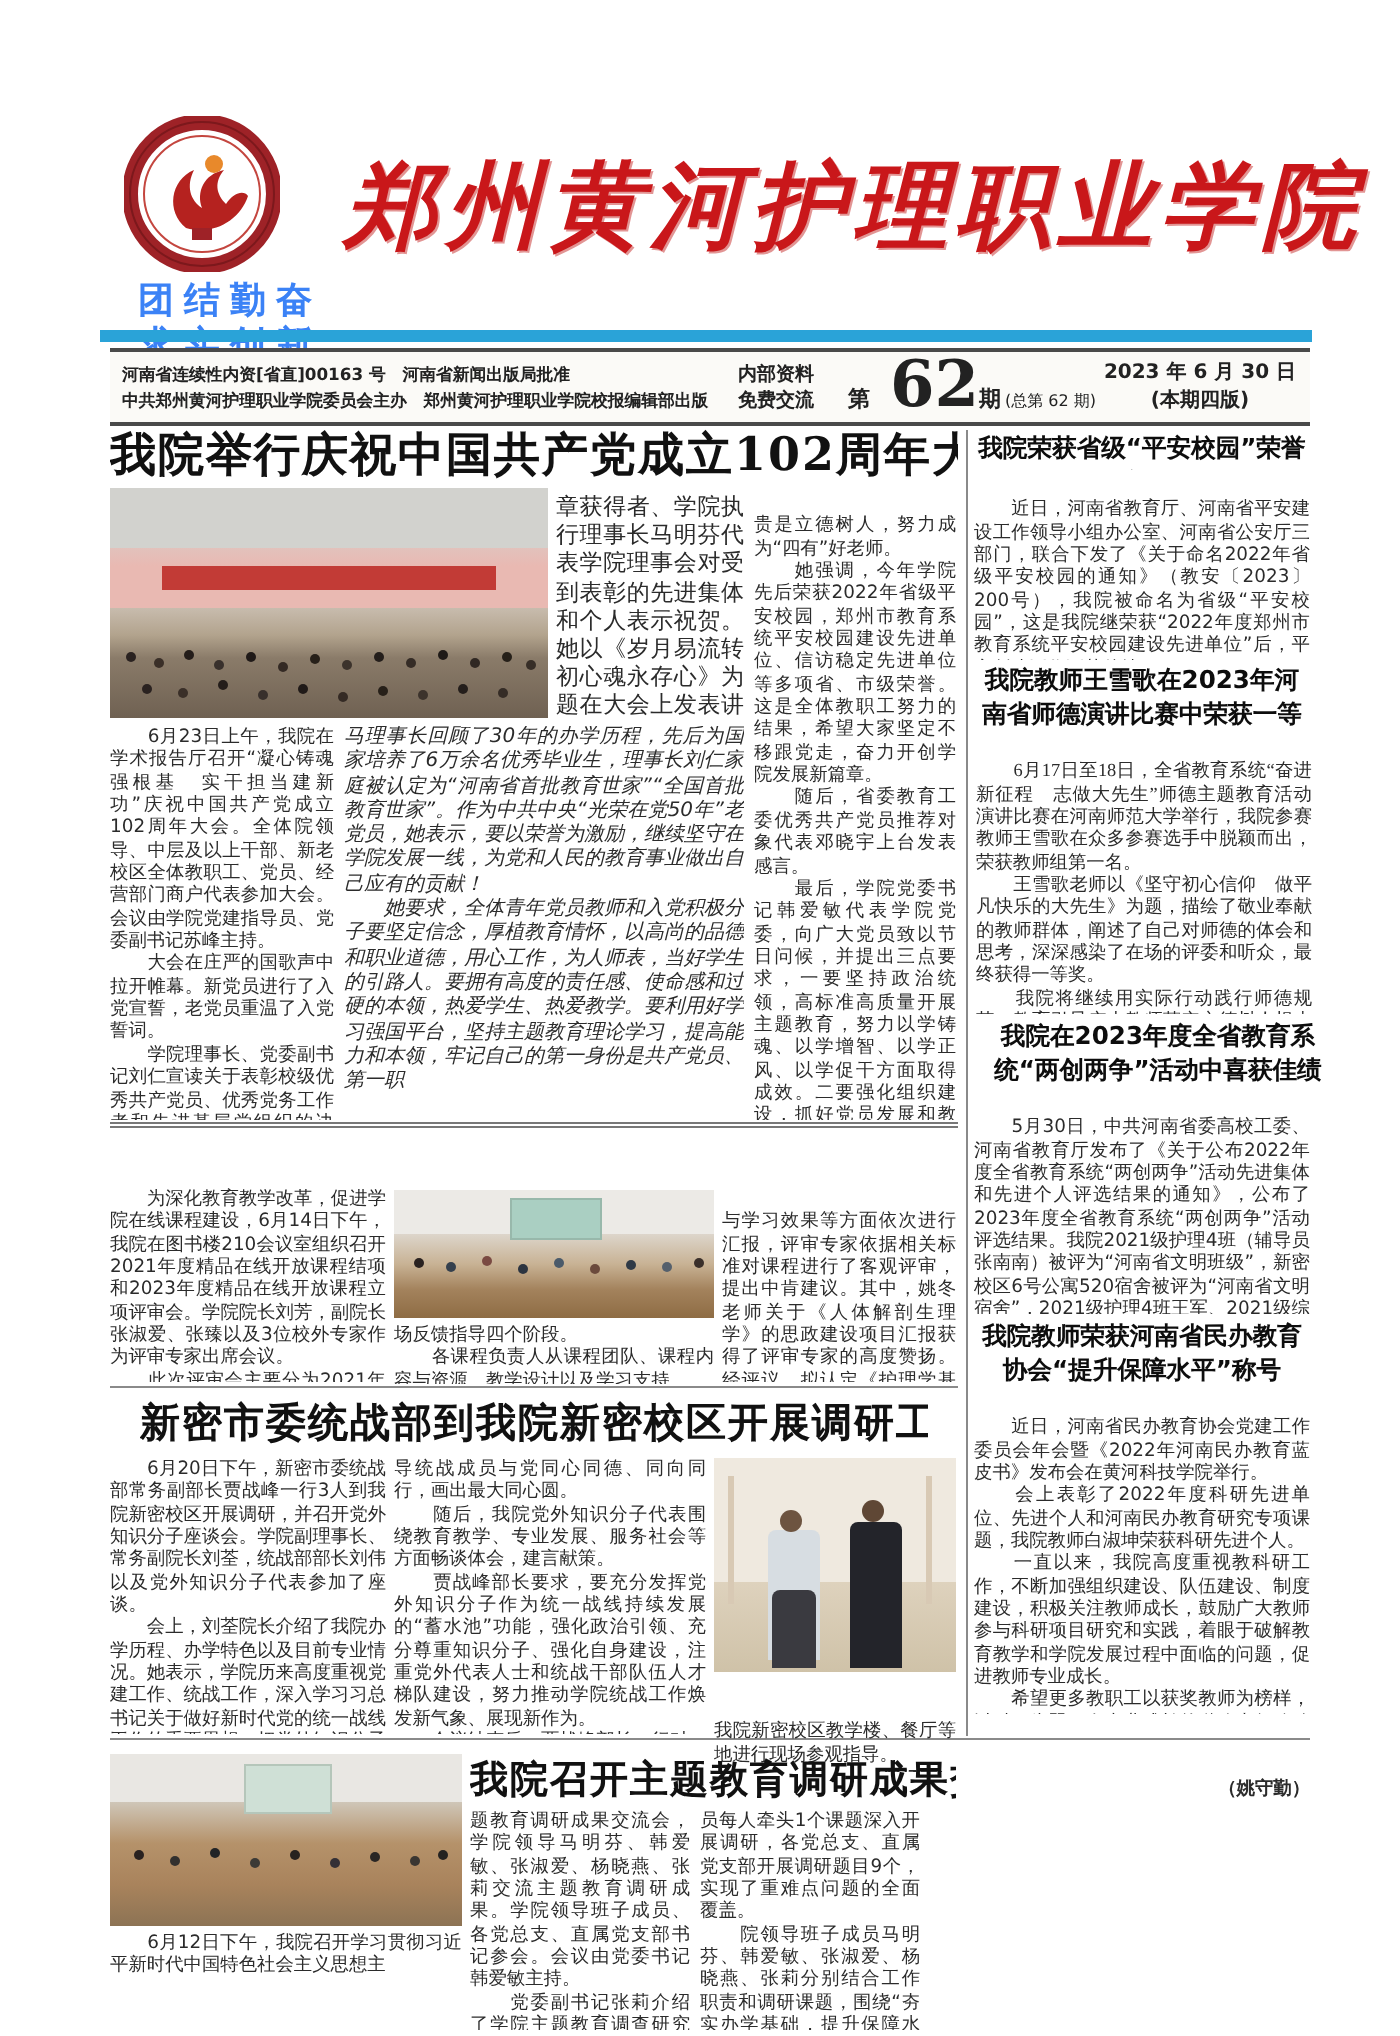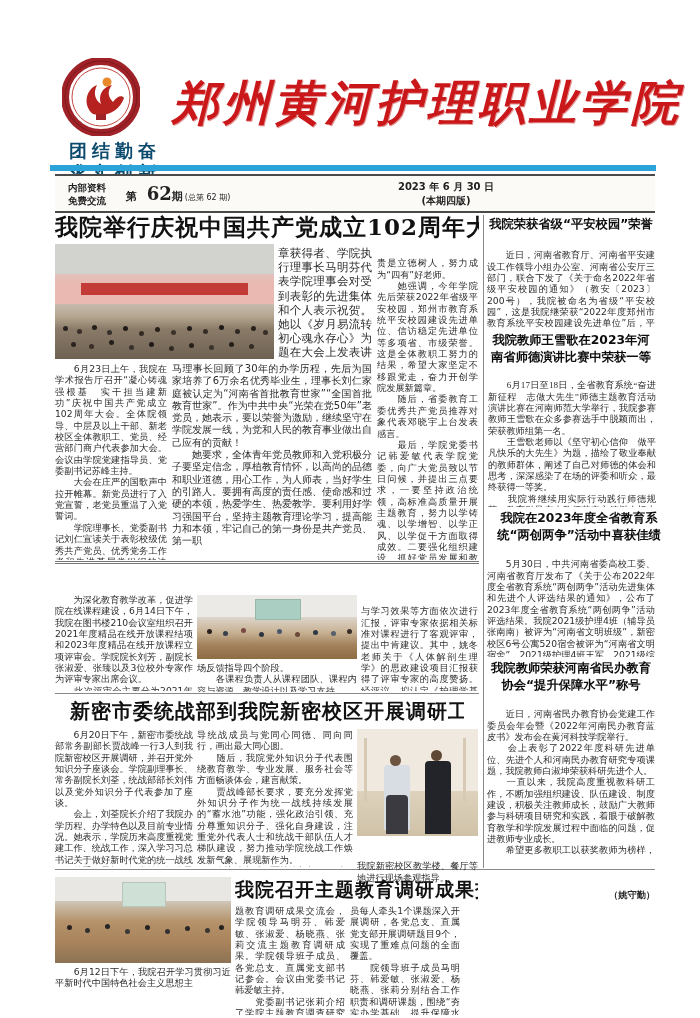--- a/index.html
+++ b/index.html
@@ -4,48 +4,48 @@
 <style>
   html,body{margin:0;padding:0;background:#d9d9d9;}
   .page{position:relative;width:700px;height:1018px;background:#ffffff;overflow:hidden;
         font-family:"DejaVu Sans",sans-serif;color:#222;}
   .abs{position:absolute;}
   
   .np-title{font-family:"DejaVu Serif",serif;font-weight:bold;font-style:italic;
             color:#c9171a;font-size:47px;letter-spacing:4px;white-space:nowrap;
             text-shadow:1px 1px 0 rgba(190,20,18,.45);}
   .motto{font-family:"DejaVu Serif",serif;font-weight:bold;font-size:18px;
-         letter-spacing:5px;color:#0c4a6e;line-height:22px;}
+         letter-spacing:5px;color:#3b82f6;line-height:22px;}
   .blue-strip{background:#2aa3d8;}
   
   .infobar{border-top:2px solid #4a4a4a;border-bottom:2px solid #4a4a4a;background:#fbfaf7;
            display:flex;align-items:center;box-sizing:border-box;padding:3px 6px;}
   .reg{font-size:8.4px;line-height:13px;font-weight:bold;color:#222;width:308px;}
-  .inote{font-size:9.5px;font-weight:bold;line-height:13px;width:52px;text-align:center;}
+  .inote{font-size:9.5px;font-weight:bold;line-height:13px;width:52px;}
   .issue{display:flex;align-items:baseline;white-space:nowrap;width:130px;justify-content:center;}
   .issue .sm{font-size:11px;font-weight:bold;}
-  .issue .big{font-family:"DejaVu Serif",serif;font-size:18px;font-weight:bold;line-height:25px;margin-left:10px;}
+  .issue .big{font-family:"DejaVu Serif",serif;font-size:32px;font-weight:bold;line-height:25px;margin-left:10px;}
   .issue .tot{font-size:8px;margin-left:2px;}
   .pdate{font-size:10px;font-weight:bold;line-height:14px;text-align:center;flex:1;}
   
   .vrule{width:1px;background:#8a8a8a;}
   .hrule{height:1px;background:#8a8a8a;}
   .hrule2{height:3px;border-top:1px solid #777;border-bottom:1px solid #777;box-sizing:border-box;}
   
   .h-main{font-family:"DejaVu Serif",serif;font-weight:bold;color:#111;text-align:center;
           letter-spacing:1px;white-space:nowrap;overflow:hidden;}
   .h1a{font-size:23px;}
   .h2a{font-size:18.5px;}
   .h3a{font-size:20px;}
   .h4a{font-size:19px;}
   .h-side{font-weight:bold;color:#0d0d0d;font-size:12.3px;line-height:17px;text-align:center;overflow:hidden;}
   .body-text{font-size:9.2px;line-height:11.35px;text-align:justify;color:#2b2b2b;
              overflow:hidden;white-space:pre-line;}
   .bt-lg{font-size:11.5px;line-height:14.2px;}
-  .bt-md{font-size:10px;line-height:12.3px;}
+  .bt-md{font-size:10px;line-height:12.3px;font-style:italic;}
   .byline{float:right;font-weight:bold;}
   .caption{font-size:9.2px;line-height:12px;color:#2b2b2b;text-align:justify;overflow:hidden;}
   
   .photo{overflow:hidden;}
   .crowd{position:absolute;width:5px;height:5px;border-radius:50%;background:#2a2220;}
   .fig{position:absolute;border-radius:4px 4px 0 0;}
 </style>
 </head>
 <body>
 
@@ -62,20 +62,24 @@
     </svg>
   </div>
   <div class="abs motto" style="left:50px;top:140px;width:130px;text-align:center;">
     <div>团结勤奋</div>
     <div>求实创新</div>
   </div>
   <div class="abs np-title" style="left:172px;top:72px;">郑州黄河护理职业学院</div>
   <div class="abs blue-strip" style="left:50px;top:165px;width:606px;height:6px;"></div>
 
   <div class="abs infobar" style="left:55px;top:174px;width:600px;height:39px;">
+    <div class="reg">
+      <div>河南省连续性内资[省直]00163 号　河南省新闻出版局批准</div>
+      <div>中共郑州黄河护理职业学院委员会主办　郑州黄河护理职业学院校报编辑部出版</div>
+    </div>
     <div class="inote">
       <div>内部资料</div>
       <div>免费交流</div>
     </div>
     <div class="issue">
       <span class="sm">第</span>
       <span class="big">62</span>
       <span class="sm">期</span>
       <span class="tot">(总第 62 期)</span>
     </div>

